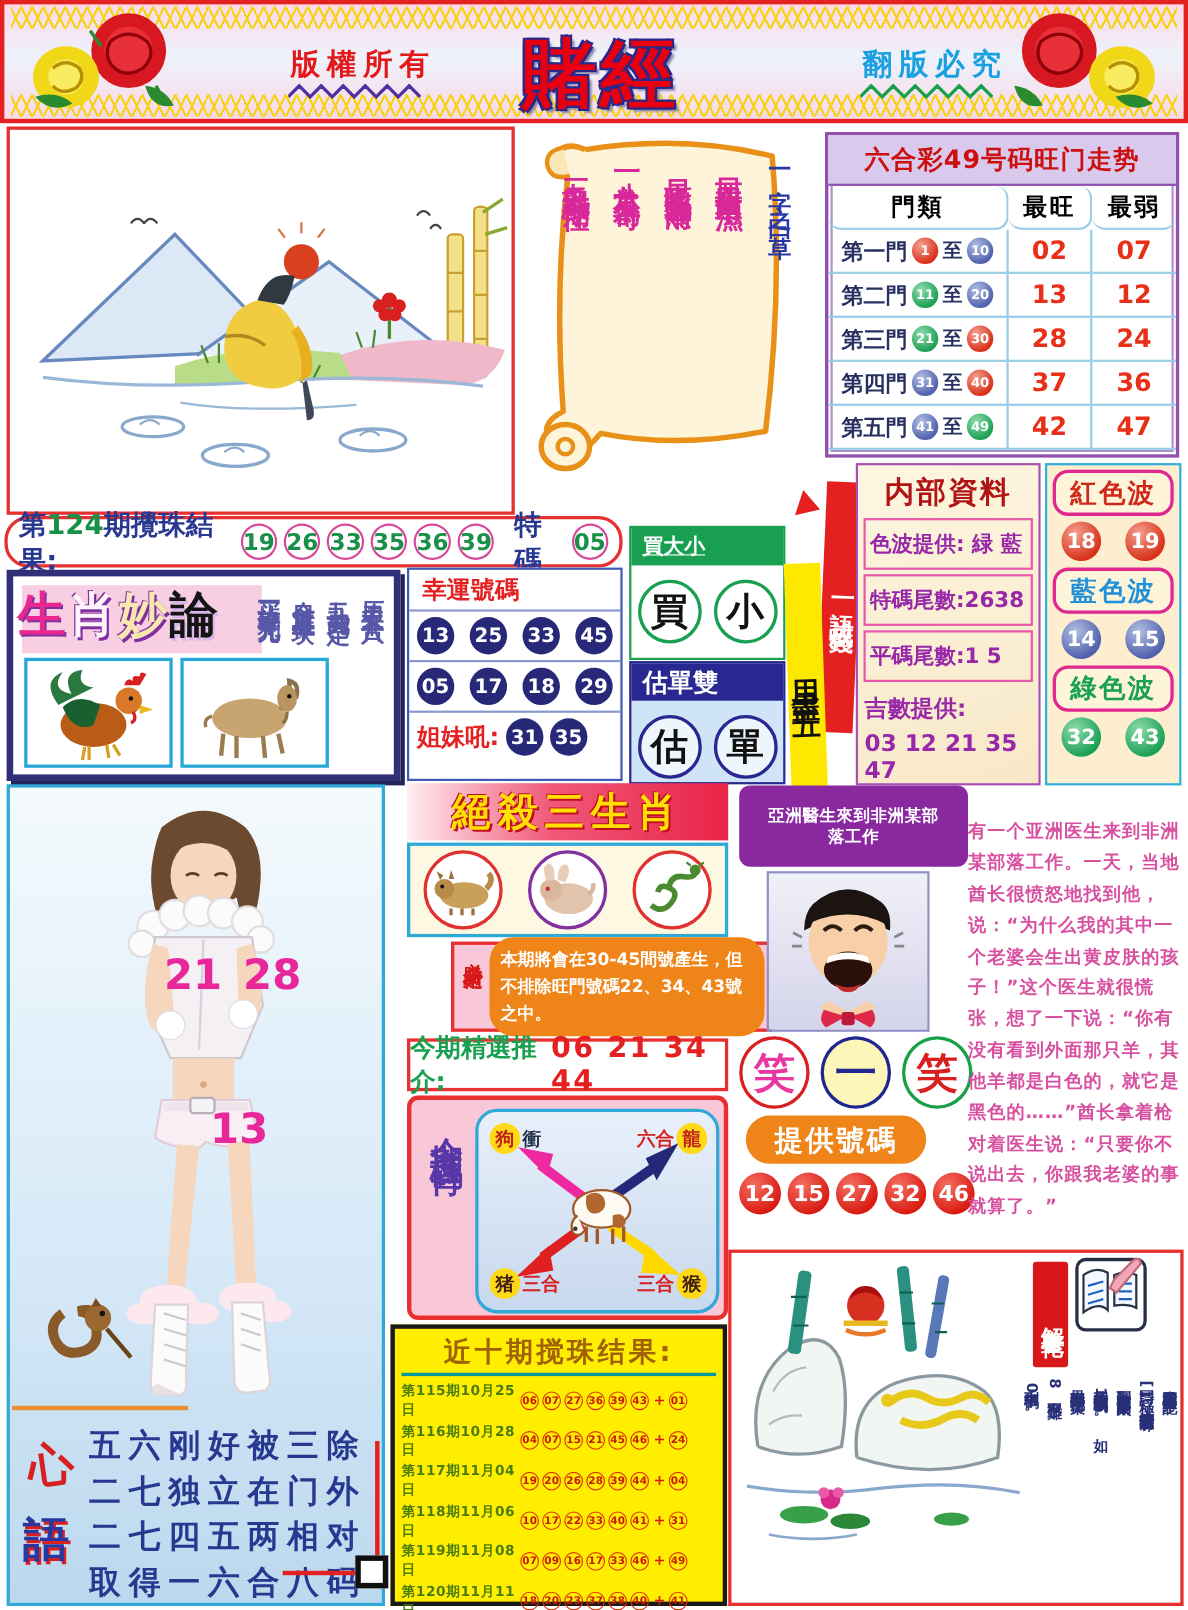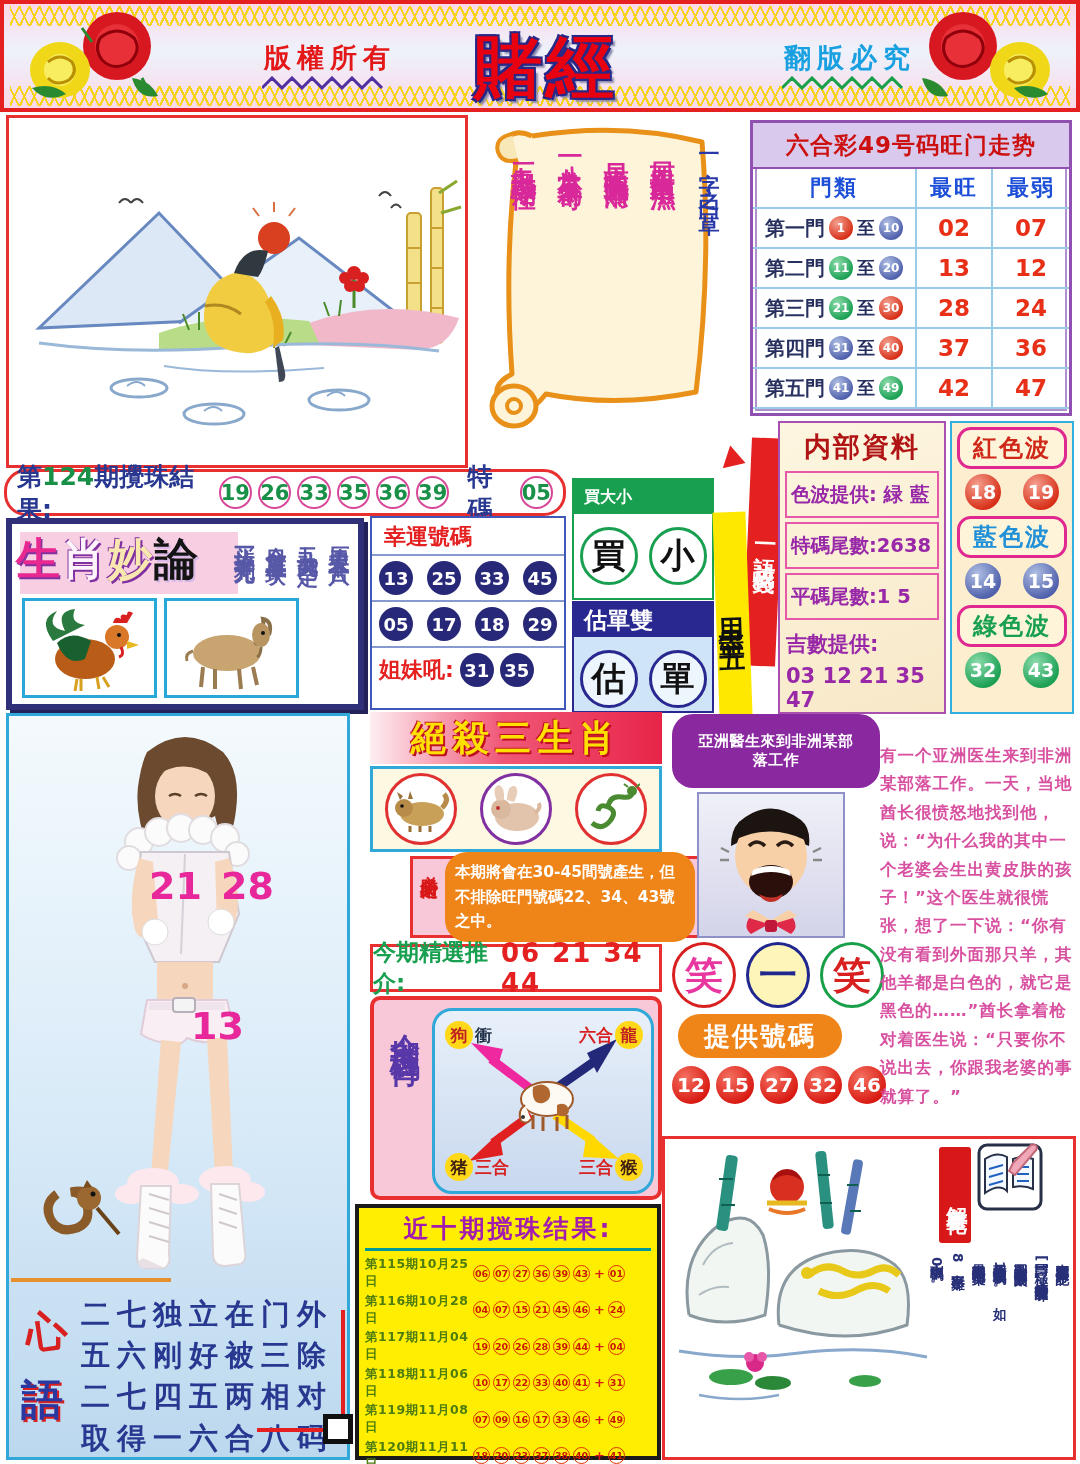--- a/index.html
+++ b/index.html
@@ -34,21 +34,21 @@
 
   
   .trend { left:750px; top:120px; width:322px; height:296px; border:3px solid #9050b0;
     box-shadow:0 0 0 2px #fff inset,0 0 0 4px #b090cc inset; background:#fff; }
   .trend-title { height:46px; background:#d9c9ec; display:flex; align-items:center; justify-content:center;
     color:#cc1010; font-size:23px; font-weight:bold; letter-spacing:1px; border-bottom:2px solid #9050b0; }
   .trend-grid { display:grid; grid-template-columns:164px 76px 76px; }
   .trend-cell { border-right:2px solid #98cce8; border-bottom:2px solid #98cce8; display:flex;
     align-items:center; justify-content:center; gap:4px; height:40px; }
   .trend-grid .last { border-right:none; }
-  .trend-hdr { color:#1d4ed8; font-size:22px; font-weight:bold; letter-spacing:2px; }
+  .trend-hdr { color:#000000; font-size:22px; font-weight:bold; letter-spacing:2px;border-radius:12px; }
   .gate-label { color:#283060; font-size:20px; font-weight:bold; }
   .zhi { color:#283060; font-size:18px; font-weight:bold; }
   .trend-val { color:#e83018; font-size:23px; font-weight:bold; }
   .ball { border-radius:50%; display:inline-flex; align-items:center; justify-content:center;
     color:#fff; font-weight:bold; }
   .ball.red   { background:radial-gradient(circle at 35% 30%,#f4a090,#d83018 72%); }
   .ball.blue  { background:radial-gradient(circle at 35% 30%,#b0c0e4,#5060ac 72%); }
   .ball.green { background:radial-gradient(circle at 35% 30%,#8cdcac,#1ca054 72%); }
   .ball.navy  { background:#282878; }
   .ball.s24 { width:24px; height:24px; font-size:12px; }
@@ -81,21 +81,21 @@
   .lucky { left:370px; top:516px; width:196px; height:194px; border:2px solid #4058b8; background:#fff; }
   .lucky-label { display:flex; justify-content:space-between; padding:4px 12px 2px; color:#e42020;
     font-size:22px; font-weight:bold; border-bottom:2px solid #8898d0; }
   .lucky-balls { display:flex; justify-content:space-between; padding:5px 7px; border-bottom:2px solid #8898d0; }
   .lucky-last { display:flex; align-items:center; gap:6px; padding:5px 7px; }
   .lucky-last .lbl { color:#e42020; font-size:22px; font-weight:bold; }
 
   
   .bigsmall { left:572px; top:478px; width:142px; height:122px; border:2px solid #18a050; background:#fff; }
   .bigsmall-hdr { height:34px; background:#18a050; color:#fff; display:flex; align-items:center;
-    justify-content:space-between; padding:0 10px; font-size:16px; font-weight:bold; }
+    justify-content:space-between; padding:0 10px; font-size:19px; font-weight:bold;text-decoration:underline; }
   .circle-pair { display:flex; justify-content:space-around; align-items:center; height:84px; }
   .big-circle { width:58px; height:58px; border-radius:50%; display:flex; align-items:center;
     justify-content:center; font-size:34px; font-weight:bold; color:#111; background:#fff; }
   .bigsmall .big-circle { border:3px solid #18a050; }
   .oddeven { left:572px; top:601px; width:142px; height:112px; border:2px solid #282890; background:#cfe4f6; }
   .oddeven-hdr { height:34px; background:#282890; color:#fff; display:flex; align-items:center;
     justify-content:space-between; padding:0 10px; font-size:23px; font-weight:bold; }
   .oddeven .big-circle { border:3px solid #282890; background:#eef6fd; }
 
   
@@ -166,30 +166,30 @@
   .chart-inner { position:absolute; left:58px; top:8px; width:222px; height:186px; border:3px solid #30a8d8;
     border-radius:20px; background:linear-gradient(180deg,#e8f0fa,#c8d8ee); }
   .corner { position:absolute; display:flex; align-items:center; gap:2px; font-size:17px; font-weight:bold; }
   .ycirc { width:28px; height:28px; border-radius:50%; background:#ffd818; display:inline-flex;
     align-items:center; justify-content:center; font-size:17px; font-weight:bold; }
   .rel-red { color:#d82020; } .rel-dark { color:#203048; } .an-red { color:#c02020; } .an-dark { color:#402010; }
 
   
   .history { left:355px; top:1204px; width:306px; height:256px; border:4px solid #1a1a1a; background:#ffee00;
     padding:4px 6px; }
-  .history-title { color:#a21caf; font-size:25px; font-weight:bold; letter-spacing:3px; text-align:center;
+  .history-title { color:#a16207; font-size:25px; font-weight:bold; letter-spacing:3px; text-align:center;
     border-bottom:3px solid #009898; padding-bottom:3px; margin-bottom:5px; }
   .hrow { display:flex; align-items:center; gap:2px; margin:2.5px 0; }
   .hissue { color:#4d7c0f; font-size:12.5px; font-weight:bold; width:106px; flex:none; letter-spacing:0.5px; }
   .hball { width:17px; height:17px; flex:none; border:1.5px solid #e03000; border-radius:50%; color:#c81800;
     font-size:9.5px; font-weight:bold; display:inline-flex; align-items:center; justify-content:center; margin-right:1px; }
   .hplus { color:#d81818; font-size:13px; font-weight:bold; margin:0 1px; }
 
   
-  .joke-banner { left:672px; top:714px; width:208px; height:74px; background:#8a28a0; border-radius:21px;
+  .joke-banner { left:672px; top:714px; width:208px; height:74px; background:#8a28a0; border-radius:10px;
     color:#fff; font-size:15px; font-weight:bold; display:flex; align-items:center; justify-content:center;
     text-align:center; padding:0 20px; letter-spacing:0.5px; }
   .man-box { left:697px; top:792px; width:148px; height:146px; border:2px solid #9090c8;
     background:linear-gradient(180deg,#f0f0f8,#d4d4ea); }
   .smile-row { left:672px; top:940px; width:212px; height:70px; display:flex; align-items:center;
     justify-content:space-between; }
   .smile-c { width:64px; height:66px; border-radius:50%; display:flex; align-items:center; justify-content:center;
     font-size:38px; font-weight:bold; background:#fff; }
   .sc1 { border:3.5px solid #d82020; color:#e838a0; }
   .sc2 { border:3.5px solid #202890; color:#202890; background:#fdf6b8; }
@@ -536,22 +536,22 @@
       <path d="M20 40 q-14 10 -6 26 q8 14 26 8 q14 -6 10 -22 q-4 -14 -16 -14 q16 -4 20 8" fill="none" stroke="#8a5a28" stroke-width="9"></path>
       <circle cx="52" cy="44" r="12" fill="#9a6830"></circle>
       <circle cx="56" cy="40" r="2.5" fill="#111"></circle>
       <path d="M46 34 l4 -8 5 7" fill="#7a4c1c"></path>
       <path d="M60 54 l22 26" stroke="#6a4418" stroke-width="4"></path>
     </svg>
     <div class="divider-orange"></div>
     <div class="heart-char1">心</div>
     <div class="heart-char2">語</div>
     <div class="heart-lines">
+      <div>五六刚好被三除</div>
       <div>二七独立在门外</div>
-      <div>五六刚好被三除</div>
       <div>二七四五两相对</div>
       <div>取得一六合八码</div>
     </div>
     <div class="red-vline"></div>
     <div class="red-hline"></div>
     <div class="black-square"></div>
   </div>
 
   <div class="abs kill-banner">
     <span class="kill-title">絕殺三生肖</span>

